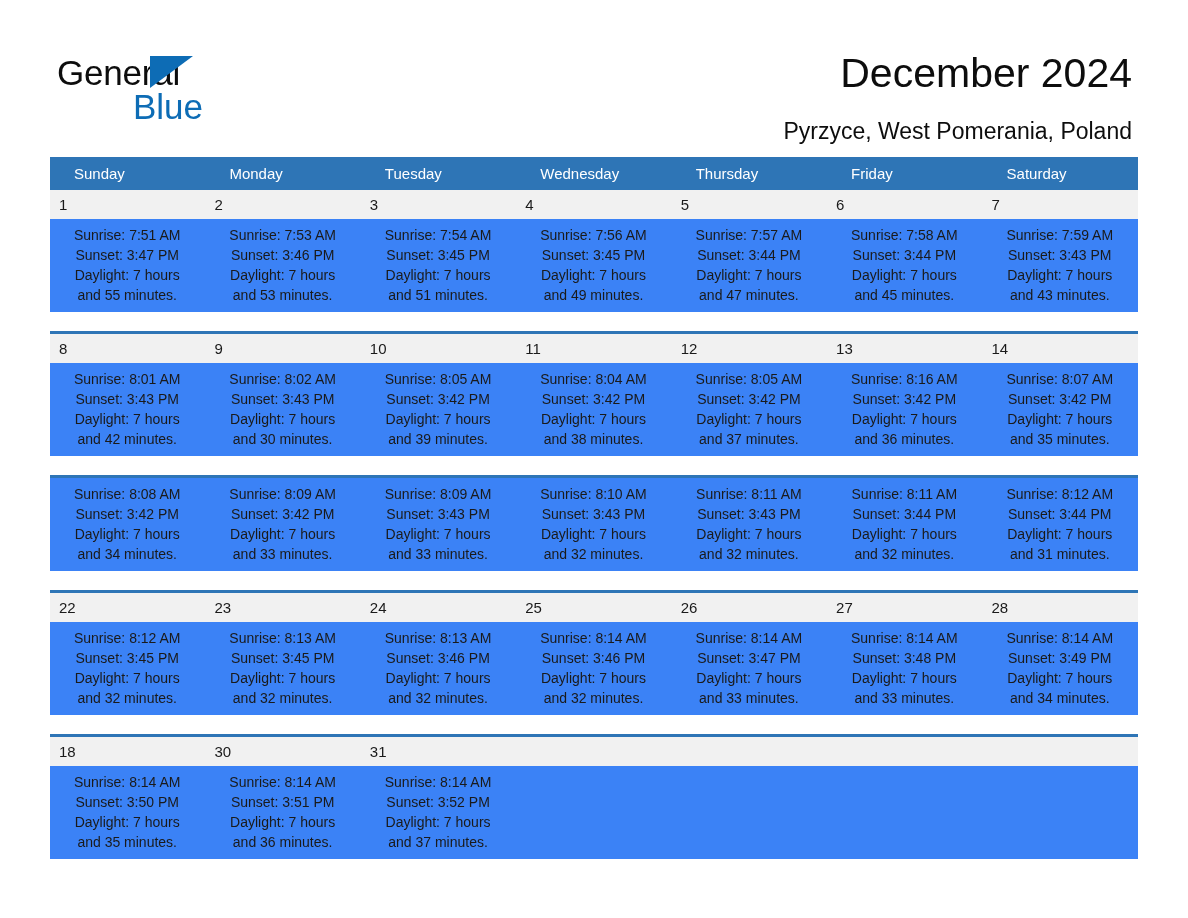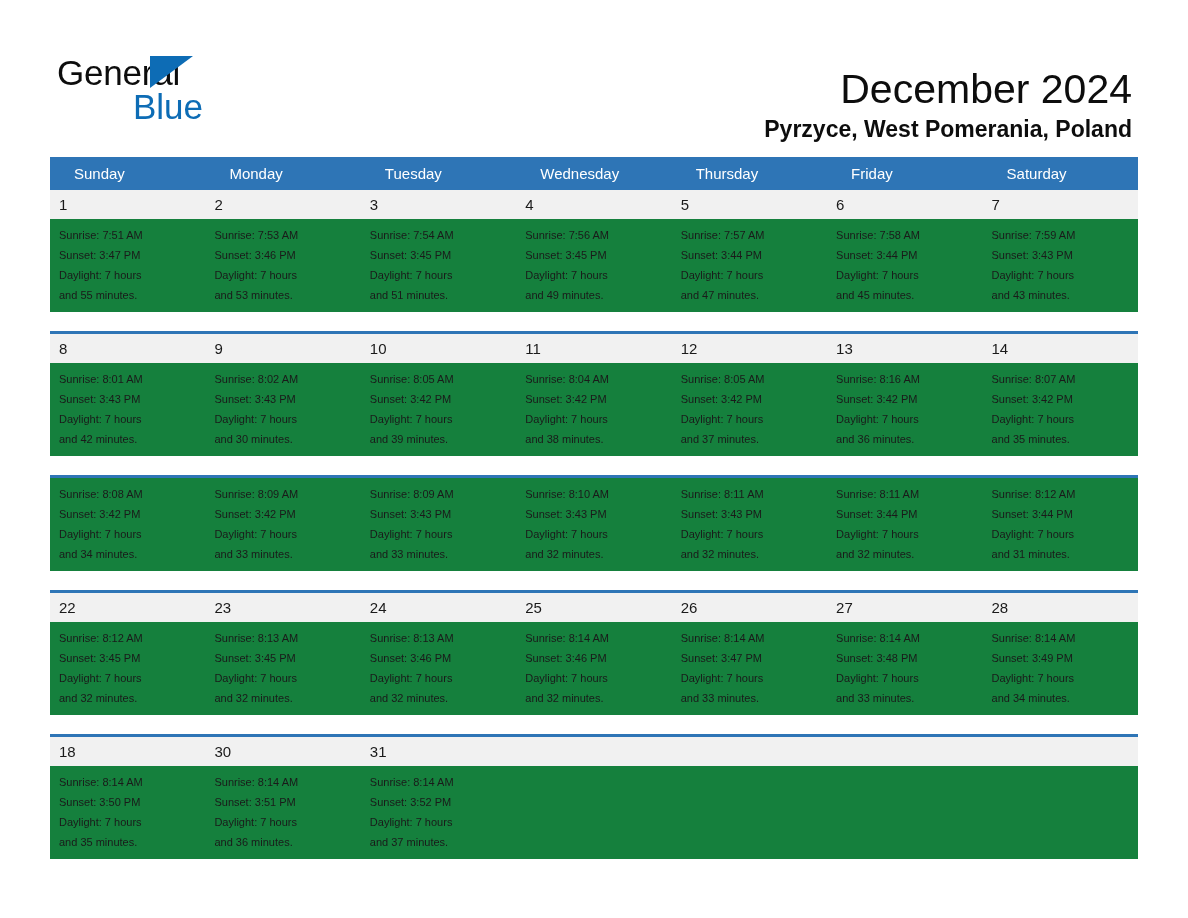--- a/index.html
+++ b/index.html
@@ -62,35 +62,35 @@
     top: 34px;
     font-size: 35px;
     line-height: 41px;
     color: #0d6cb5;
     font-weight: 400;
   }
 
   .title-block {
     position: absolute;
     right: 56px;
-    top: 64px;
+    top: 48px;
     text-align: right;
   }
   .cal-title {
     font-size: 41px;
     line-height: 50px;
     font-weight: 400;
     color: #0d0d0d;
     white-space: nowrap;
   }
   .cal-location {
-    margin-top: 1px;
+    margin-top: 19px;
     font-size: 23px;
     line-height: 28px;
-    font-weight: 700;
+    font-weight: 400;
     color: #0d0d0d;
     white-space: nowrap;
   }
 
   
   .calendar {
     position: absolute;
     left: 50px;
     top: 157px;
     width: 1088px;
@@ -128,27 +128,28 @@
   .daynum-row td {
     background: #f1f1f1;
     font-size: 15px;
     color: #1a1a1a;
     padding: 6px 0 6px 9px;
     vertical-align: top;
     height: 17px;
   }
 
   .info-row td {
-    background: #15803d;
+    background: #3b82f6;
     vertical-align: top;
     padding: 6px 10px 2px 9px;
-    font-size: 11px;
+    font-size: 14px;
     line-height: 20px;
     color: #1a1a1a;
     height: 85px;
+    text-align: center;
   }
   .info-row td .line { white-space: nowrap; }
 </style>
 </head>
 <body>
 
 <div class="page">
 
   <div class="header">
 

